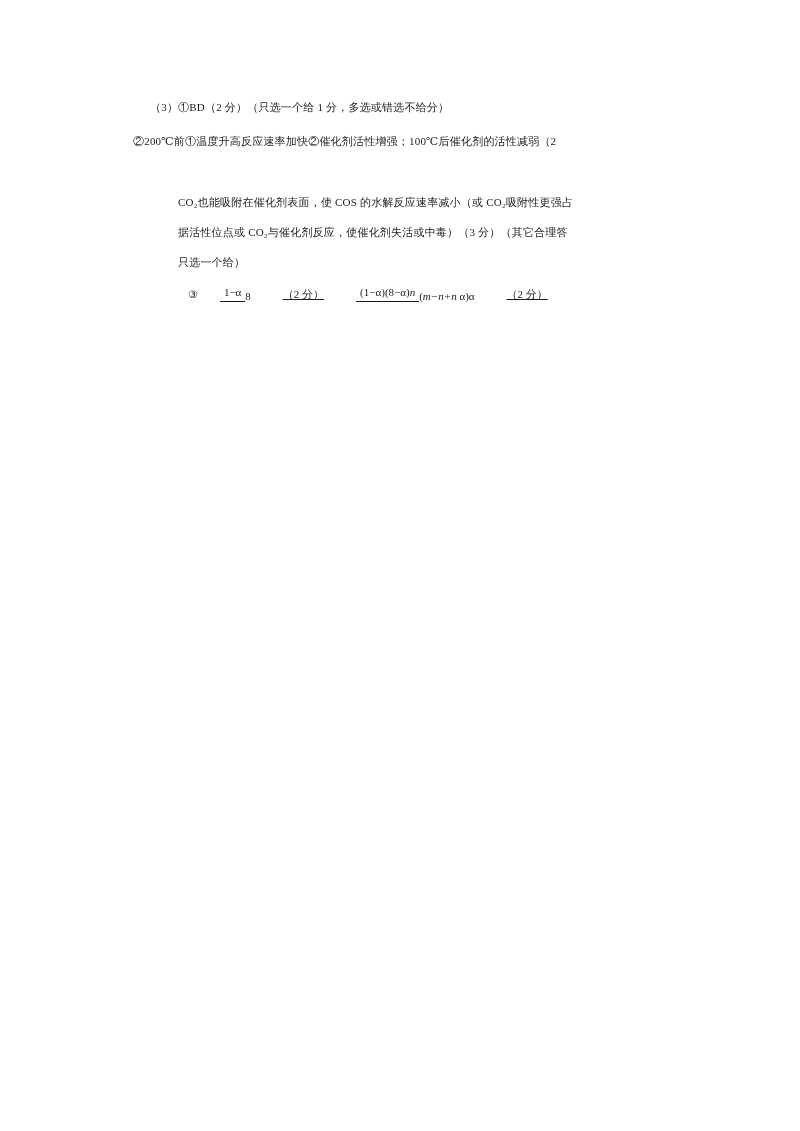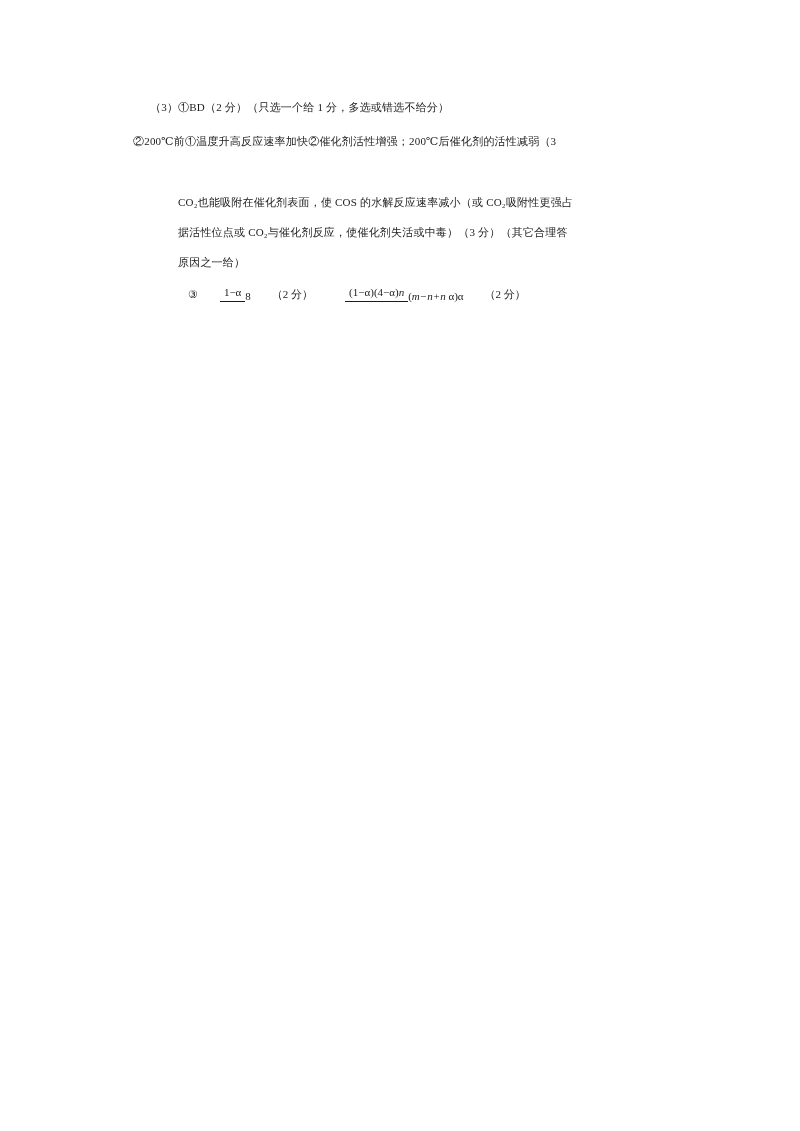--- a/index.html
+++ b/index.html
@@ -46,43 +46,43 @@
   .frac .num {
     display: block;
     padding: 0 4px 3px 4px;
     border-bottom: 1px solid #1c1c1c;
   }
   .frac .den {
     display: block;
     padding-top: 3px;
   }
   .frac i { font-style: italic; }
-  .score { margin-left: 5px; }
+  .score { margin-left: 16px; text-decoration: underline; }
   .frac2 { margin-left: 32px; }
 </style>
 </head>
 <body>
 
 <div class="page">
 
   <p class="ln ln1">（3）①BD（2 分）（只选一个给 1 分，多选或错选不给分）</p>
-  <p class="ln ln2">②200℃前①温度升高反应速率加快②催化剂活性增强；200℃后催化剂的活性减弱（3</p>
+  <p class="ln ln2">②200℃前①温度升高反应速率加快②催化剂活性增强；100℃后催化剂的活性减弱（2</p>
   <p class="ln ln4">CO₂也能吸附在催化剂表面，使 COS 的水解反应速率减小（或 CO₂吸附性更强占</p>
   <p class="ln ln5">据活性位点或 CO₂与催化剂反应，使催化剂失活或中毒）（3 分）（其它合理答</p>
-  <p class="ln ln6">原因之一给）</p>
+  <p class="ln ln6">只选一个给）</p>
 
   <div class="formula-row">
     <span class="marker">③</span>
 
     <span class="frac">
       <span class="num">1−α</span>
       <span class="den">8</span>
     </span>
     <span class="score">（2 分）</span>
 
     <span class="frac frac2">
-      <span class="num"><span>(1−α)(4−α)</span><i>n</i></span>
+      <span class="num"><span>(1−α)(8−α)</span><i>n</i></span>
       <span class="den"><span>(</span><i>m−n+n</i><span> α)α</span></span>
     </span>
     <span class="score">（2 分）</span>
   </div>
 
 </div>
 
 </body></html>

